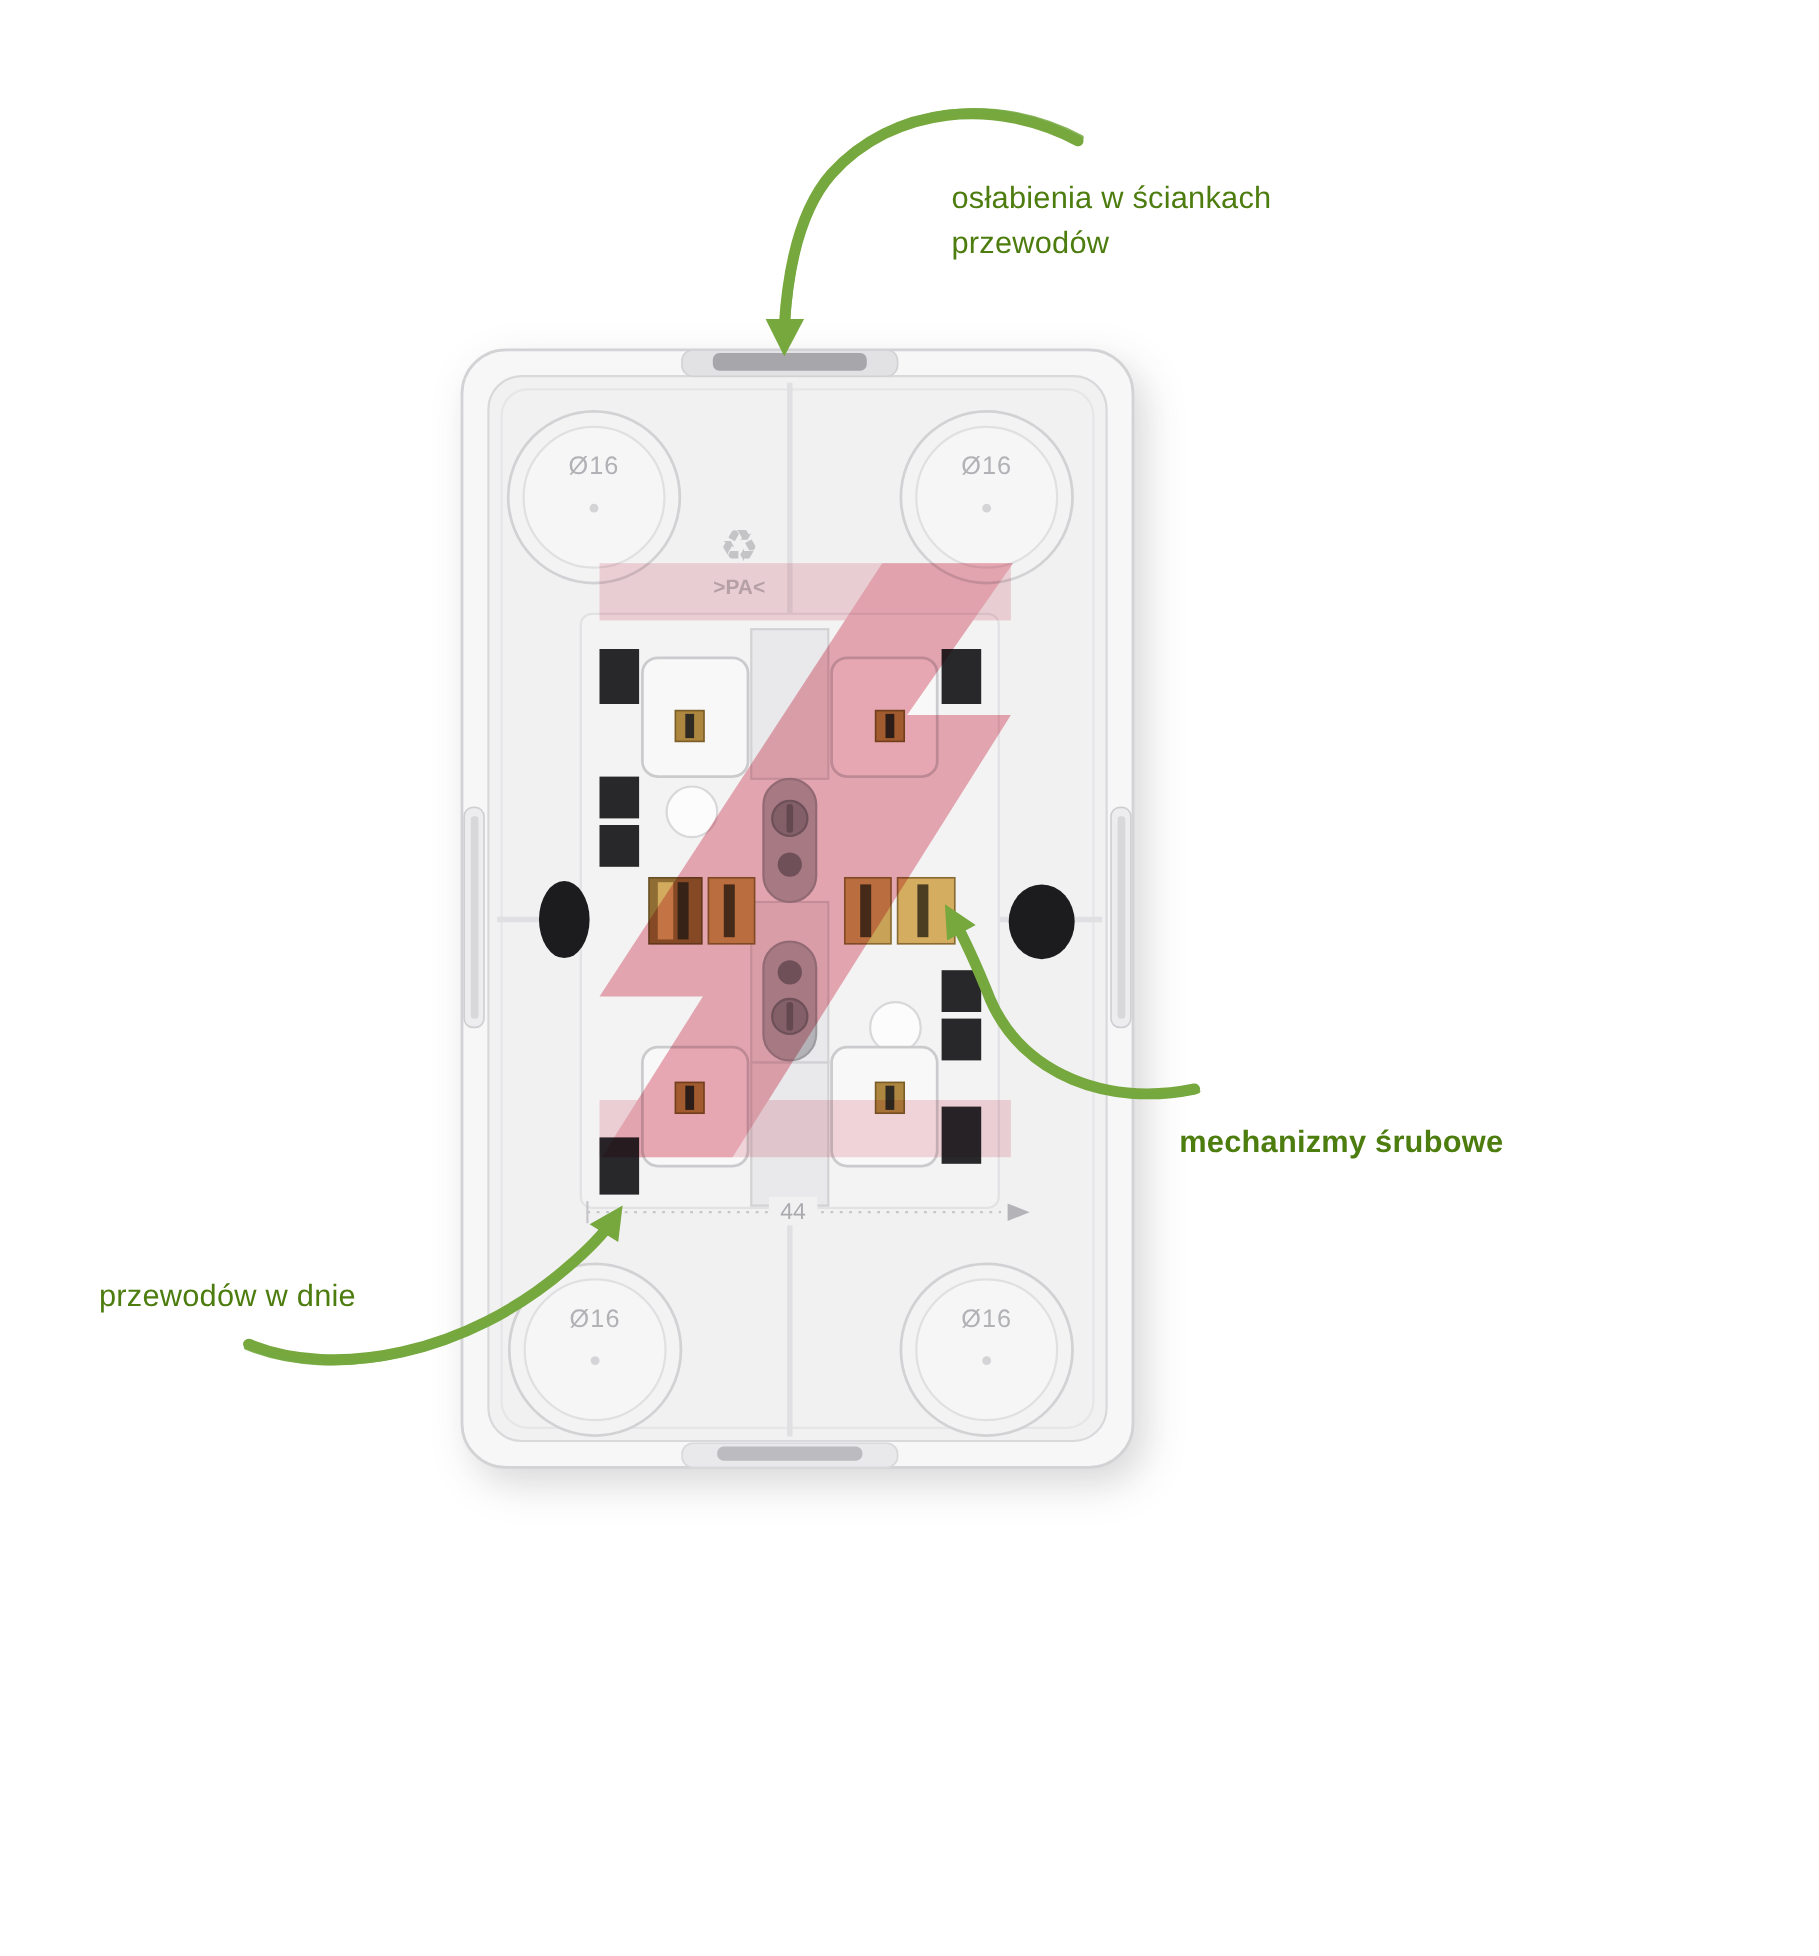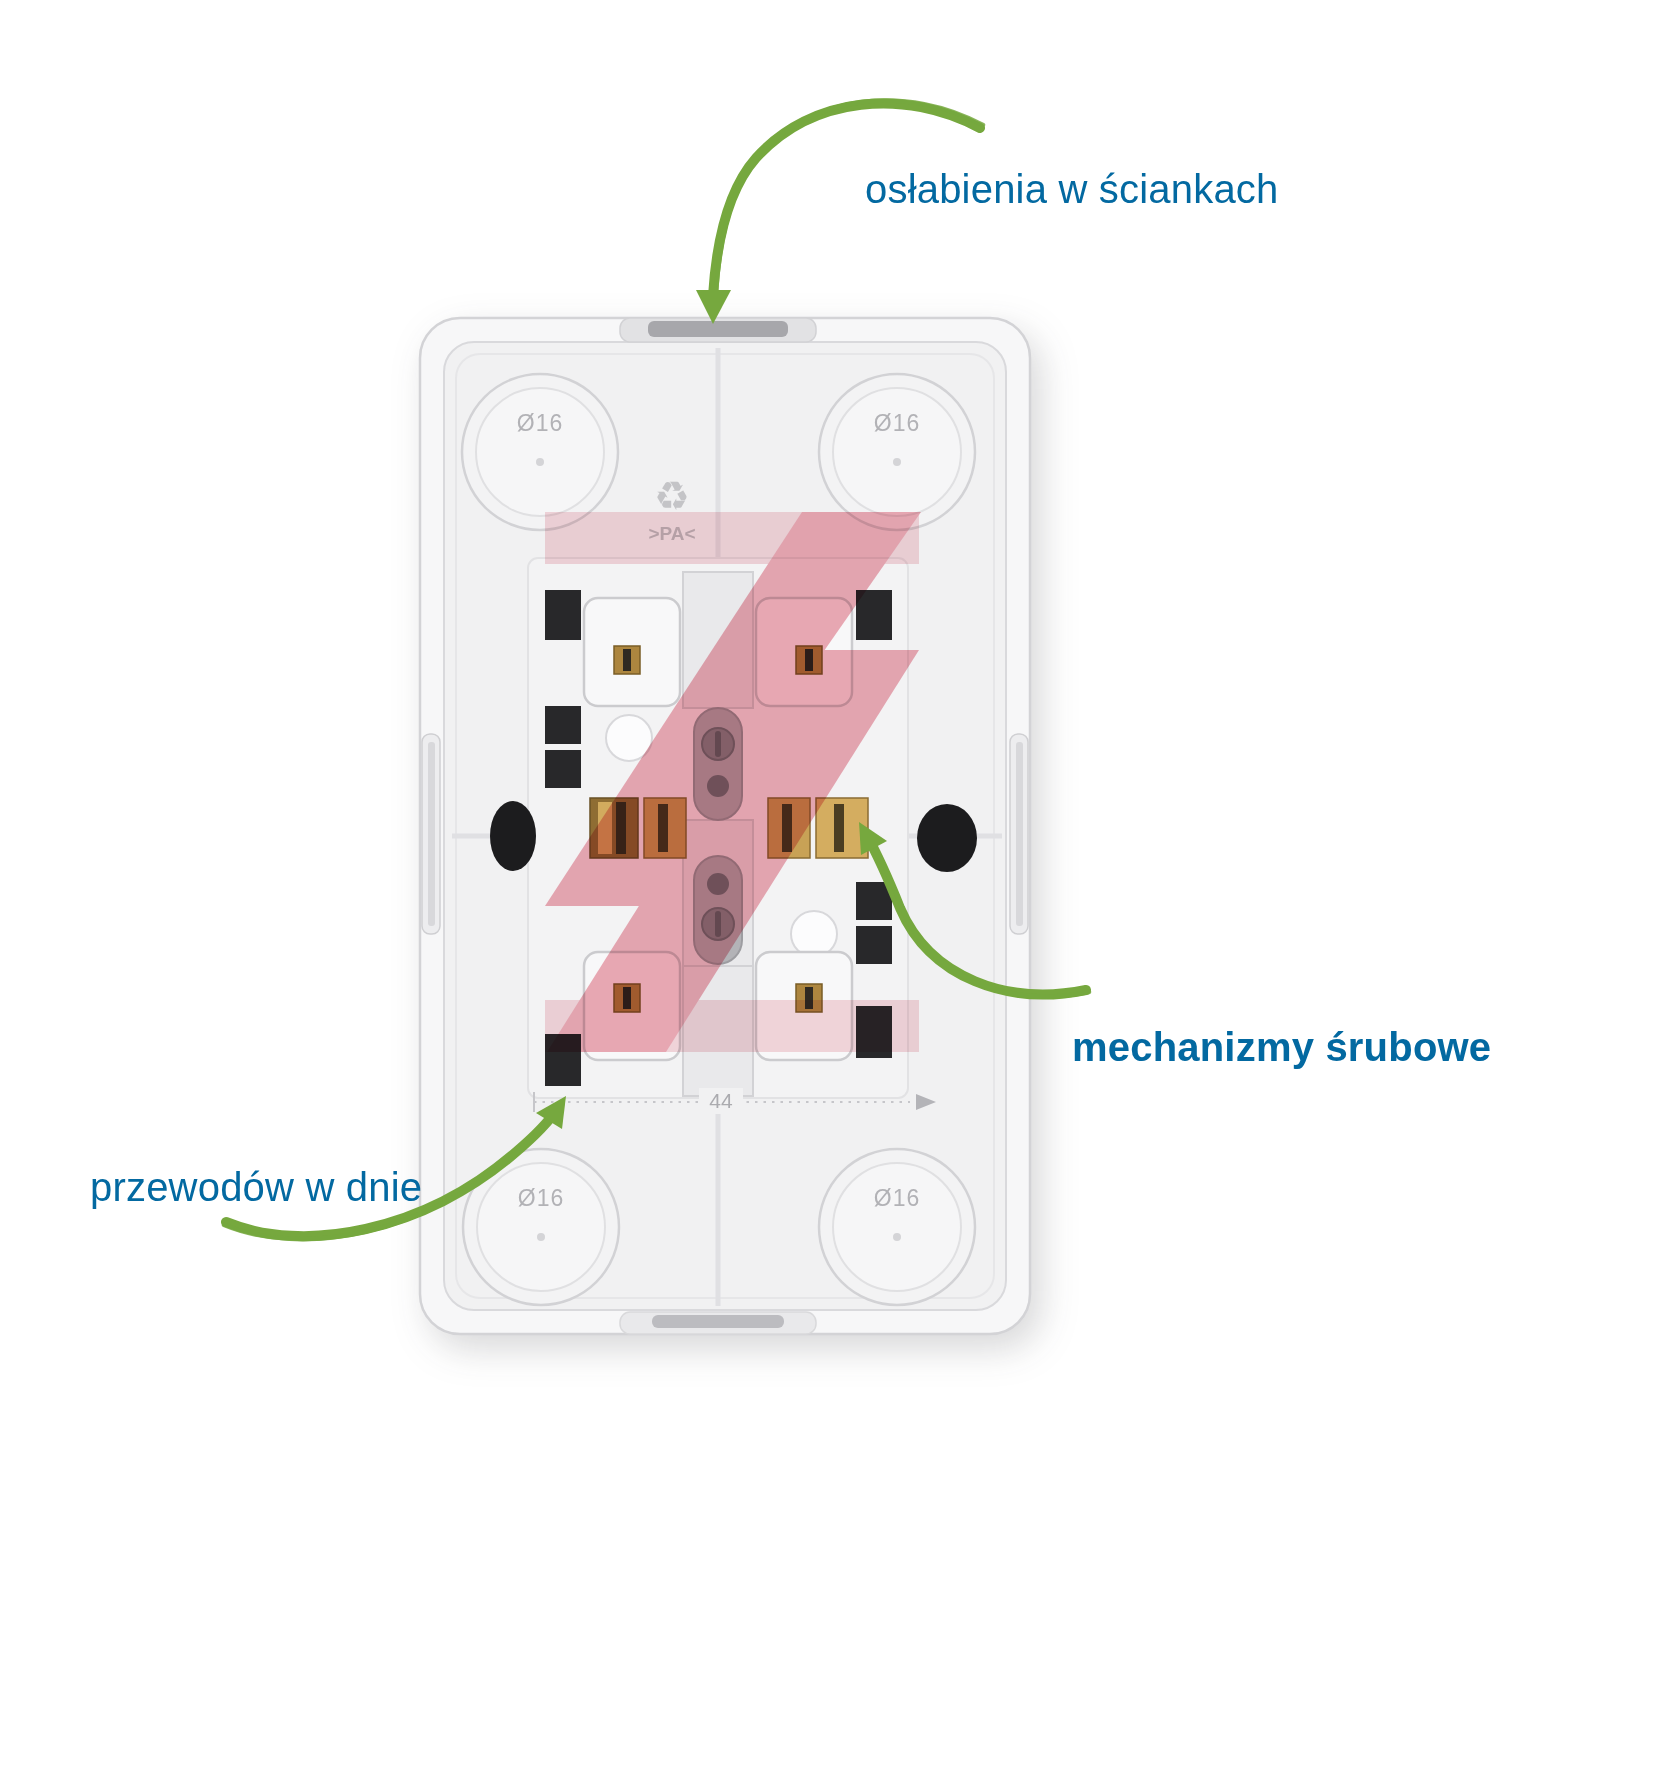--- a/index.html
+++ b/index.html
@@ -5,22 +5,22 @@
   html,body{margin:0;padding:0;background:#ffffff;}
   .canvas{
     position:relative;
     width:1654px;height:1778px;
     background:#ffffff;overflow:hidden;
     font-family:"Liberation Sans", sans-serif;
   }
   .diagram-svg{position:absolute;left:0;top:0;}
   .note{
     position:absolute;
-    color:#0369a1;
-    font-size:40px;
+    color:#4d7c0f;
+    font-size:28px;
     line-height:1.45;
     letter-spacing:0.2px;
     white-space:nowrap;
   }
   .note span{display:block;}
   #note-top{left:865px;top:160px;}
   #note-right{left:1072px;top:1018px;font-weight:bold;}
   #note-bottom{left:90px;top:1158px;}
   svg text{font-family:"Liberation Sans", sans-serif;}
   .engrave{fill:#b2b2b6;letter-spacing:1px;}
@@ -208,20 +208,21 @@
       <g>
         <path class="arrow-stroke" stroke-width="10" d="M 226 1222 C 304 1254 424 1232 516 1152 C 536 1135 550 1120 558 1108"></path>
         <path class="arrow-stroke" stroke-width="4.5" opacity="0.85" transform="translate(-2,3)" d="M 226 1222 C 304 1254 424 1232 516 1152 C 536 1135 550 1120 558 1108"></path>
         <polygon points="566,1096 562,1129 536,1113" fill="#76a83e"></polygon>
       </g>
     </g>
   </svg>
 
   <div class="note" id="note-top">
     <span>osłabienia w ściankach</span>
+    <span>przewodów</span>
   </div>
 
   <div class="note" id="note-right">
     <span>mechanizmy śrubowe</span>
   </div>
 
   <div class="note" id="note-bottom">
     <span>przewodów w dnie</span>
   </div>
 

